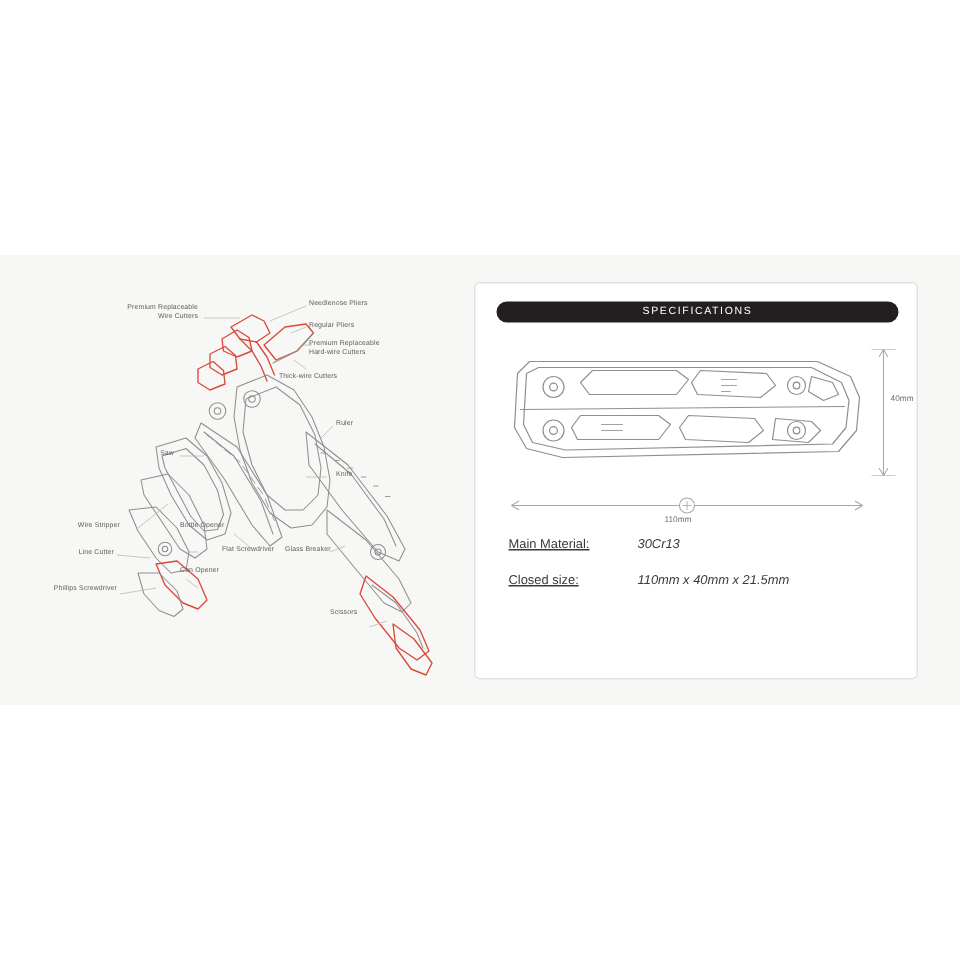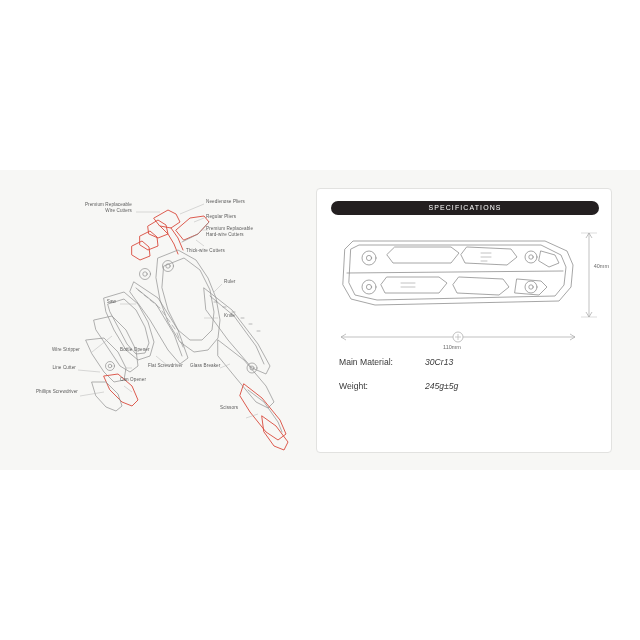--- a/index.html
+++ b/index.html
@@ -133,20 +133,21 @@
   .spec-row {
     display: flex;
     align-items: baseline;
     margin-bottom: 14px;
     font-size: 8.6px;
     color: #3a3a3a;
   }
   .spec-row .k {
     width: 86px;
     flex: 0 0 86px;
+    text-decoration: underline;
   }
   .spec-row .v {
     color: #3a3a3a;
     font-style: italic;
   }
 </style>
 </head>
 <body>
 
 <div id="page">
@@ -303,20 +304,20 @@
         </g>
       </svg>
       <div class="dim-h-label">110mm</div>
 
       <div class="spec-list">
         <div class="spec-row">
           <div class="k">Main Material:</div>
           <div class="v">30Cr13</div>
         </div>
         <div class="spec-row">
-          <div class="k">Weight:</div>
-          <div class="v">245g±5g</div>
+          <div class="k">Closed size:</div>
+          <div class="v">110mm x 40mm x 21.5mm</div>
         </div>
       </div>
 
     </div>
   </div>
 </div>
 
 </body></html>

